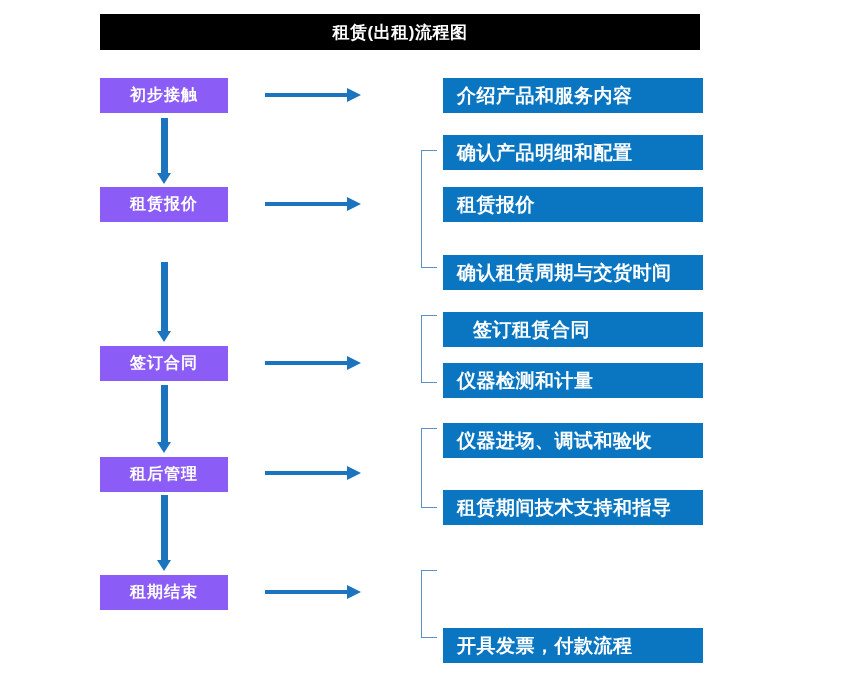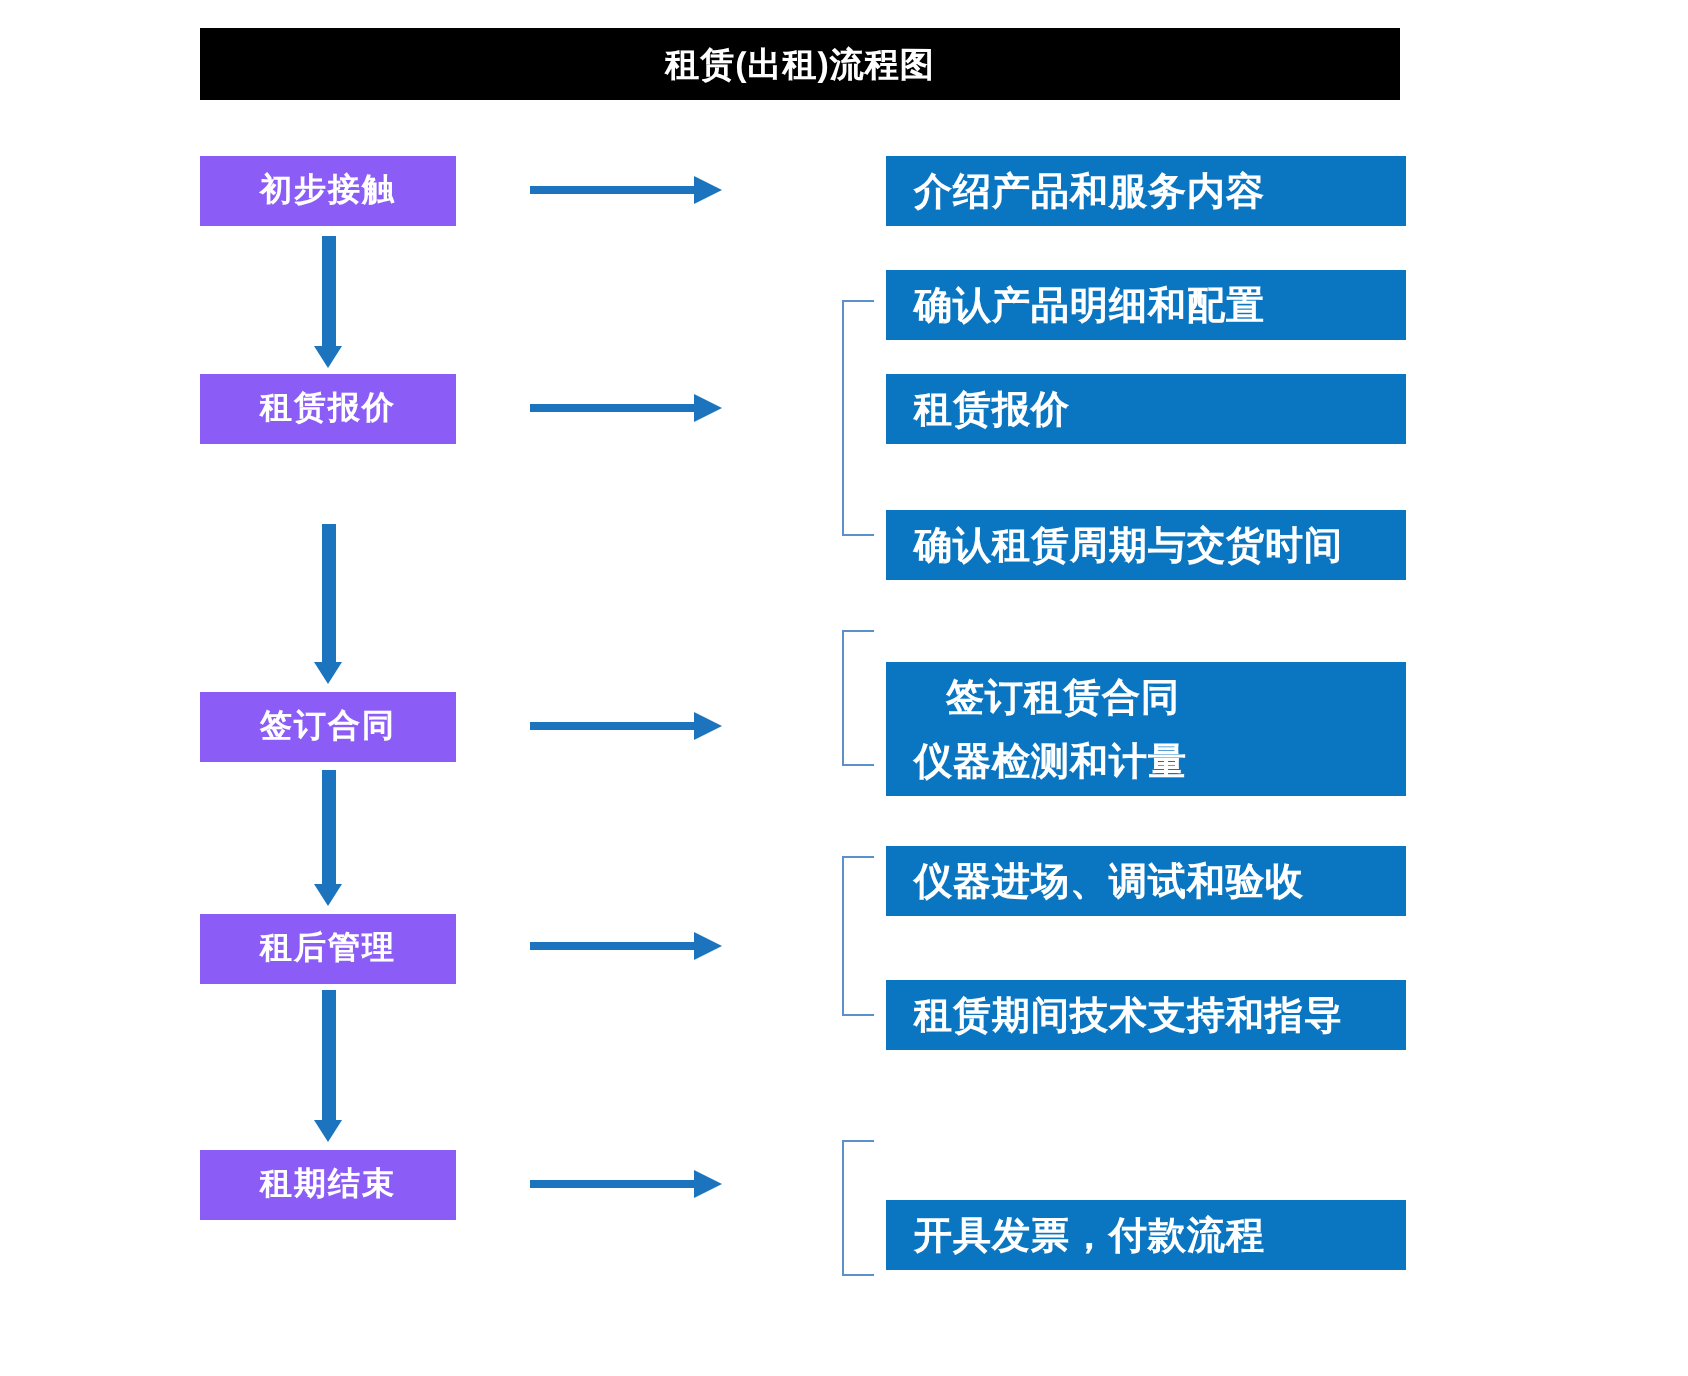--- a/index.html
+++ b/index.html
@@ -187,24 +187,24 @@
   <div class="bracket" style="top:570px; height:68px;"></div>
 
   <div class="detail-box" style="top:78px;">介绍产品和服务内容</div>
 
   <div class="detail-box" style="top:135px;">确认产品明细和配置</div>
 
   <div class="detail-box" style="top:187px;">租赁报价</div>
 
   <div class="detail-box" style="top:255px;">确认租赁周期与交货时间</div>
 
-  <div class="detail-box" style="top:331px;padding-left:30px;">签订租赁合同</div>
+  <div class="detail-box" style="top:312px;padding-left:30px;">签订租赁合同</div>
 
   <div class="detail-box" style="top:363px;">仪器检测和计量</div>
 
   <div class="detail-box" style="top:423px;">仪器进场、调试和验收</div>
 
   <div class="detail-box" style="top:490px;">租赁期间技术支持和指导</div>
 
 
-  <div class="detail-box" style="top:600px;">开具发票，付款流程</div>
+  <div class="detail-box" style="top:628px;">开具发票，付款流程</div>
 
 </div>
 
 </body></html>

